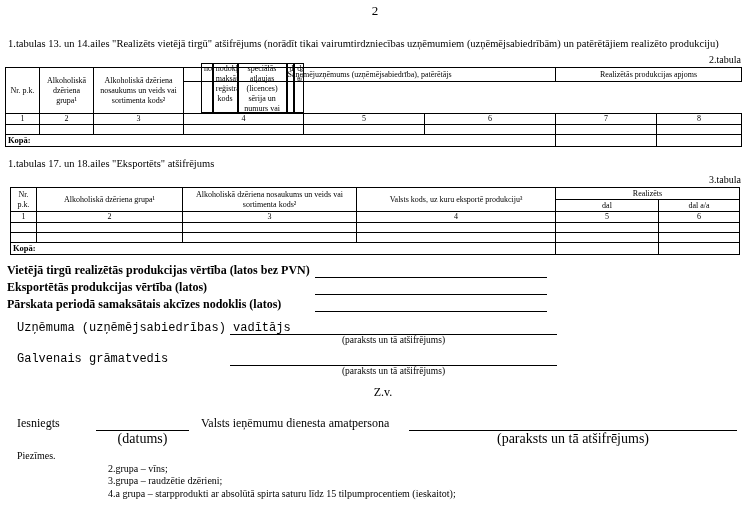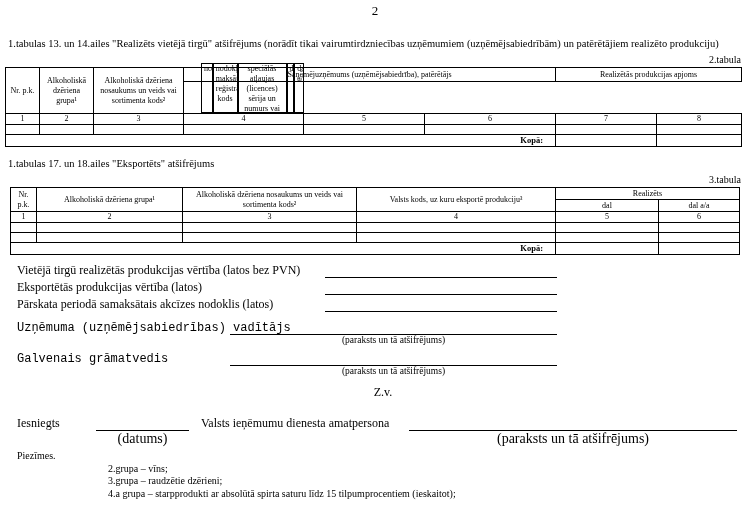--- a/index.html
+++ b/index.html
@@ -21,24 +21,24 @@
   }
   #t2 { width: 736px; margin-left: 5px; }
   #t3 { width: 729px; margin-left: 10px; }
   #t2 tr.group-row th { height: 14px; }
   #t2 tr.sub-row th { height: 50px; }
   #t3 tr.h1 th { height: 12px; }
   #t3 tr.h2 th { height: 12px; }
   tr.num-row th { height: 11px; }
   tr.empty-row td { height: 10px; }
   tr.kopa-row td { height: 12px; }
-  .kopa-label { text-align: right; font-weight: bold; padding-right: 12px; font-size: 8.5px; }
+  .kopa-label { text-align: left; font-weight: bold; padding-right: 12px; font-size: 8.5px; }
 
   .vals { margin-top: 6px; }
-  .val-row { display: flex; align-items: flex-end; margin-left: 17px; height: 17px; }
+  .val-row { display: flex; align-items: flex-end; margin-left: 7px; height: 17px; font-weight: bold; }
   .val-label { font-size: 12px; width: 308px; white-space: nowrap; }
   .val-line { width: 232px; border-bottom: 1px solid #000; height: 15px; }
 
   .sig-row { display: flex; align-items: flex-end; margin-left: 17px; height: 16px; }
   .sig-row.first { margin-top: 7px; }
   .sig-row.second { margin-top: 2px; }
   .sig-label { font-size: 12px; white-space: nowrap; width: 213px; font-family: Liberation Mono, monospace; }
   .sig-line { width: 327px; border-bottom: 1px solid #000; height: 14px; }
   .sig-caption { margin-left: 230px; width: 327px; text-align: center; font-size: 9.5px; height: 13px; }
 

